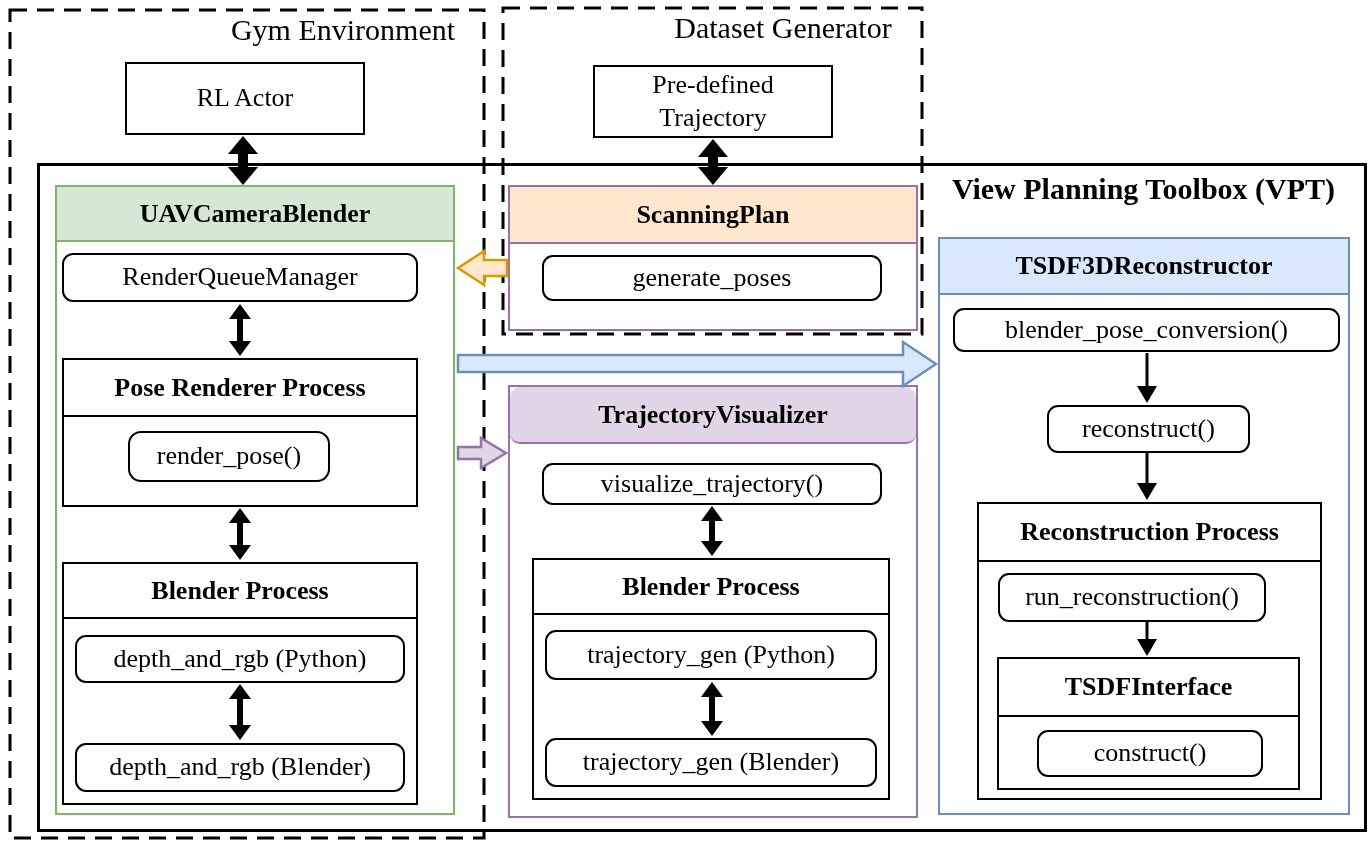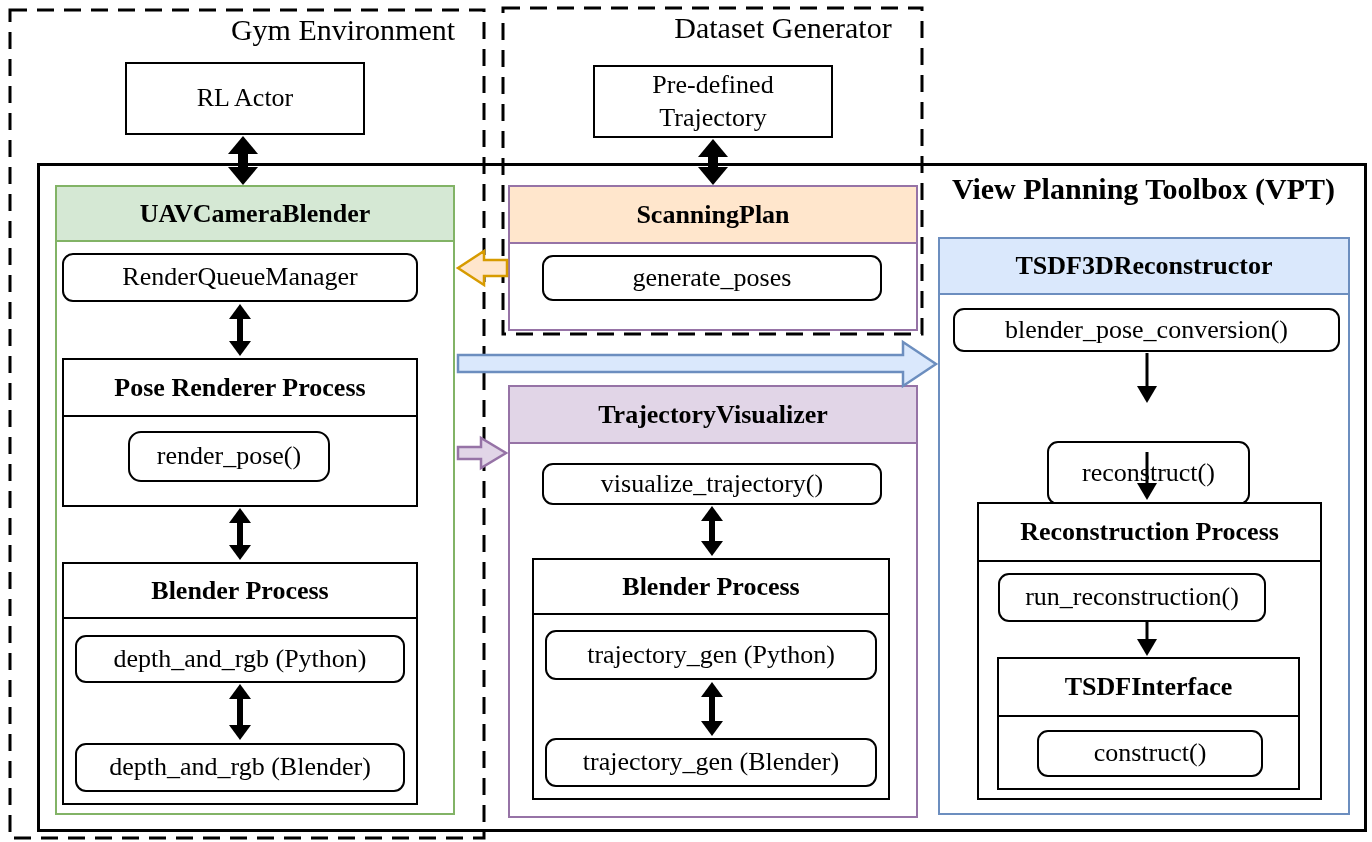--- a/index.html
+++ b/index.html
@@ -18,21 +18,21 @@
   .panel.green{border-color:var(--green-stroke,#82b366);}
   .panel.orange{border-color:var(--purple-stroke,#9673a6);}
   .panel.purple{border-color:var(--purple-stroke,#9673a6);}
   .panel.blue{border-color:var(--blue-stroke,#6c8ebf);}
   .panel-header{
     box-sizing:border-box;width:100%;display:flex;align-items:center;justify-content:center;
     font-weight:bold;font-size:26px;
   }
   .panel.green  .panel-header{background:var(--green-fill,#d5e8d4);border-bottom:2.5px solid var(--green-stroke,#82b366);}
   .panel.orange .panel-header{background:var(--orange-fill,#ffe6cc);border-bottom:2.5px solid var(--purple-stroke,#9673a6);}
-  .panel.purple .panel-header{background:var(--purple-fill,#e1d5e7);border-bottom:2.5px solid var(--purple-stroke,#9673a6);}
+  .panel.purple .panel-header{background:var(--purple-fill,#e1d5e7);border-bottom:2.5px solid var(--purple-stroke,#9673a6);border-radius:10px;}
   .panel.blue   .panel-header{background:var(--blue-fill,#dae8fc);border-bottom:2.5px solid var(--blue-stroke,#6c8ebf);}
   .box{
     border:2.5px solid #000;background:#fff;display:flex;align-items:center;justify-content:center;
     font-size:26px;text-align:center;line-height:1.25;
   }
   .rounded{border-radius:11px;}
   .pbox{border:2.5px solid #000;background:#fff;}
   .pbox-header{
     box-sizing:border-box;width:100%;display:flex;align-items:center;justify-content:center;
     font-weight:bold;font-size:26px;border-bottom:2.5px solid #000;
@@ -84,21 +84,21 @@
   <div class="abs pbox" style="left:532px;top:558px;width:358px;height:242px;">
     <div class="pbox-header" style="height:55px;">Blender Process</div>
   </div>
   <div class="abs box rounded" style="left:545px;top:738px;width:332px;height:49px;">trajectory_gen (Blender)</div>
   <div class="abs box rounded" style="left:545px;top:630px;width:332px;height:50px;">trajectory_gen (Python)</div>
 
   <div class="abs panel blue" style="left:938px;top:237px;width:412px;height:578px;">
     <div class="panel-header" style="height:56px;">TSDF3DReconstructor</div>
   </div>
   <div class="abs box rounded" style="left:953px;top:308px;width:387px;height:44px;">blender_pose_conversion()</div>
-  <div class="abs box rounded" style="left:1047px;top:405px;width:203px;height:64px;margin-top:36px;">reconstruct()</div>
+  <div class="abs box rounded" style="left:1047px;top:405px;width:203px;height:48px;">reconstruct()</div>
 
   <div class="abs pbox" style="left:977px;top:502px;width:345px;height:298px;">
     <div class="pbox-header" style="height:58px;">Reconstruction Process</div>
   </div>
   <div class="abs box rounded" style="left:998px;top:573px;width:268px;height:49px;">run_reconstruction()</div>
 
   <div class="abs pbox" style="left:997px;top:657px;width:303px;height:133px;">
     <div class="pbox-header" style="height:58px;">TSDFInterface</div>
   </div>
   <div class="abs box rounded" style="left:1037px;top:730px;width:226px;height:47px;">construct()</div>

